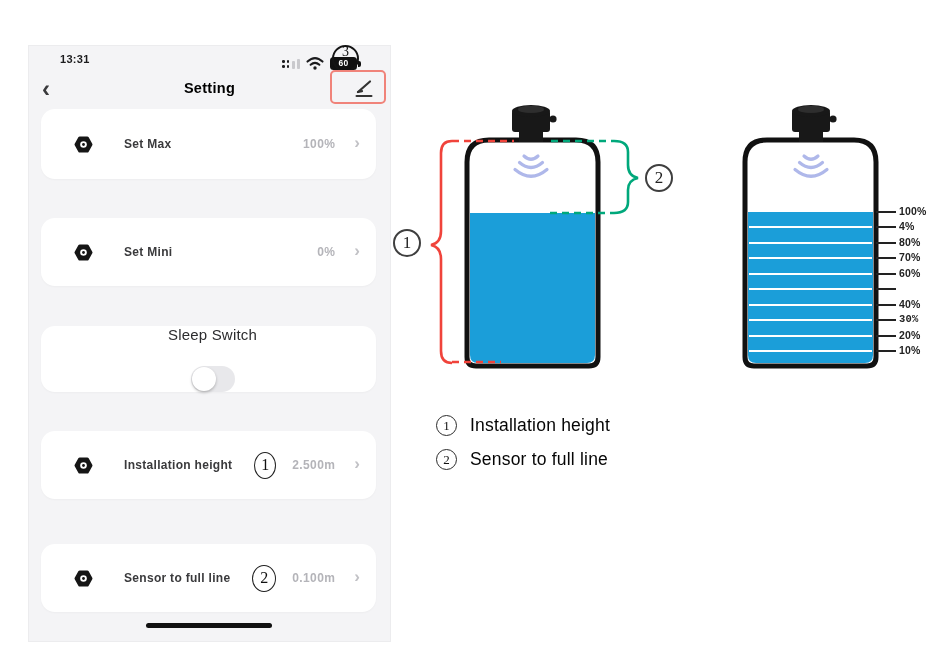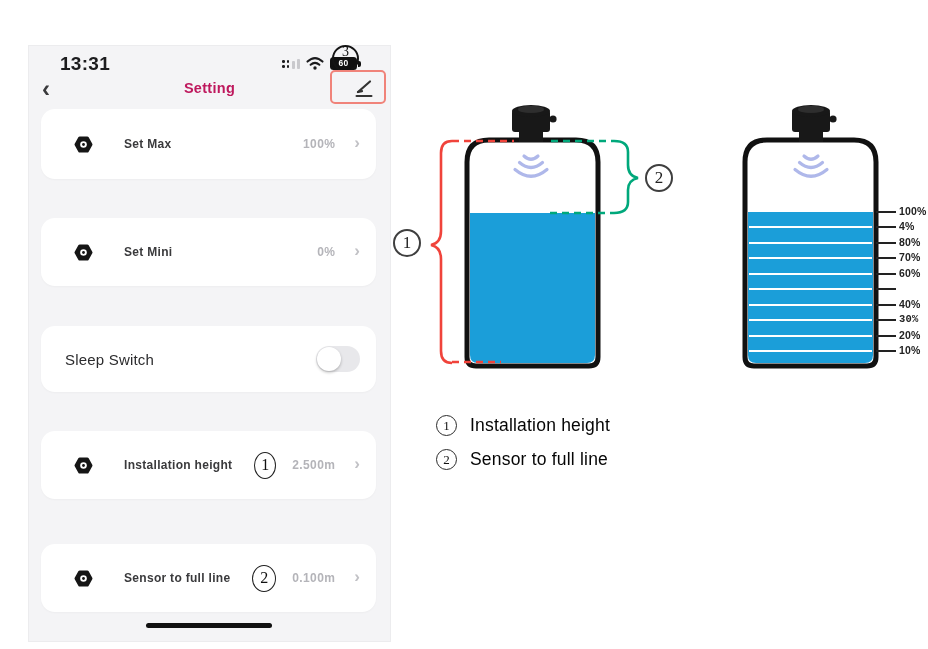--- a/index.html
+++ b/index.html
@@ -5,44 +5,44 @@
   html,body{margin:0;padding:0;}
   body{
     width:928px;height:649px;position:relative;background:#ffffff;
     font-family:"Liberation Sans", sans-serif;overflow:hidden;
     --water:#1B9ED9;--red:#F0433B;--green:#00A87B;--waves:#AFB8EA;--editbox:#F0837A;
   }
   
   .phone{position:absolute;left:28px;top:45px;width:363px;height:597px;
     background:#F4F4F6;border:1px solid #ECECEE;box-sizing:border-box;}
   .statusbar{position:absolute;left:0;top:4px;width:100%;height:24px;}
-  .time{position:absolute;left:31px;top:3px;font-size:19px;font-weight:bold;color:#1c1c1e;letter-spacing:.3px;}
+  .time{position:absolute;left:31px;top:3px;font-size:11px;font-weight:bold;color:#1c1c1e;letter-spacing:.3px;}
   .cellular{position:absolute;left:253px;top:8px;width:20px;height:12px;}
   .cellular i{position:absolute;border-radius:1px;}
   .dot{width:2.6px;height:2.6px;background:#1c1c1e;border-radius:50%!important;}
   .bar{width:3px;background:#c9c9cd;}
   .wifi{position:absolute;left:277px;top:6px;}
   .battery{position:absolute;left:301px;top:7px;width:27px;height:13px;background:#111;border-radius:3.5px;
     color:#fff;font-size:8.5px;font-weight:bold;text-align:center;line-height:13.5px;letter-spacing:.2px;}
   .battery:after{content:"";position:absolute;right:-3.5px;top:3.5px;width:2.5px;height:6px;background:#111;border-radius:0 2px 2px 0;}
   .circle3{position:absolute;left:303px;top:-5px;width:27px;height:27px;border:2.2px solid #141414;border-radius:50%;box-sizing:border-box;}
   .circle3 span{position:absolute;left:50%;top:-3px;transform:translateX(-50%);
     font-family:"Liberation Serif",serif;font-size:14px;color:#111;background:transparent;}
   .header{position:absolute;left:0;top:26px;width:100%;height:38px;}
   .back{position:absolute;left:13px;top:2px;font-size:24px;color:#3a3a3c;font-weight:600;line-height:30px;}
-  .title{position:absolute;left:0;top:8px;width:100%;text-align:center;font-size:14.5px;font-weight:bold;color:#be185d;letter-spacing:.3px;}
+  .title{position:absolute;left:0;top:8px;width:100%;text-align:center;font-size:14.5px;font-weight:bold;color:#000000;letter-spacing:.3px;}
   .editbox{position:absolute;left:301px;top:-2px;width:56px;height:34px;border:2.5px solid var(--editbox);border-radius:5px;box-sizing:border-box;}
   .editicon{position:absolute;right:8px;top:5px;}
   
   .card{position:absolute;left:12px;width:335px;background:#fff;border-radius:14px;
     box-shadow:0 1px 2px rgba(0,0,0,.03);display:flex;align-items:center;box-sizing:border-box;}
   .c1{top:63px;height:70px;}  .c2{top:172px;height:68px;}
   .c3{top:280px;height:66px;} .c4{top:385px;height:68px;} .c5{top:498px;height:68px;}
   .card{padding:0 16px 0 33px;gap:8px;}
-  .c3{padding-left:24px;}
+  .c3{padding-left:24px;flex-direction:column;}
   .gear{flex:0 0 auto;margin-right:23px;display:block;}
   .rowlabel{font-size:12px;font-weight:bold;color:#3a3a3c;letter-spacing:.3px;white-space:nowrap;}
   .biglabel{font-size:15px;font-weight:500;color:#2c2c2e;letter-spacing:.2px;}
   .spacer{flex:1;}
   .rowvalue{font-size:12px;font-weight:600;color:#b4b4b9;letter-spacing:.4px;margin-right:11px;}
   .chev{font-size:17px;color:#c2c2c6;font-weight:600;line-height:12px;margin-top:-2px;}
   .numcircle{width:27px;height:27px;border:1.7px solid #222;border-radius:50%;box-sizing:border-box;
     display:flex;align-items:center;justify-content:center;margin-left:14px;
     font-family:"Liberation Serif",serif;font-size:16px;color:#111;background:#fff;}
   .toggle{width:44px;height:26px;border-radius:13px;background:#E8E8EB;position:relative;}

